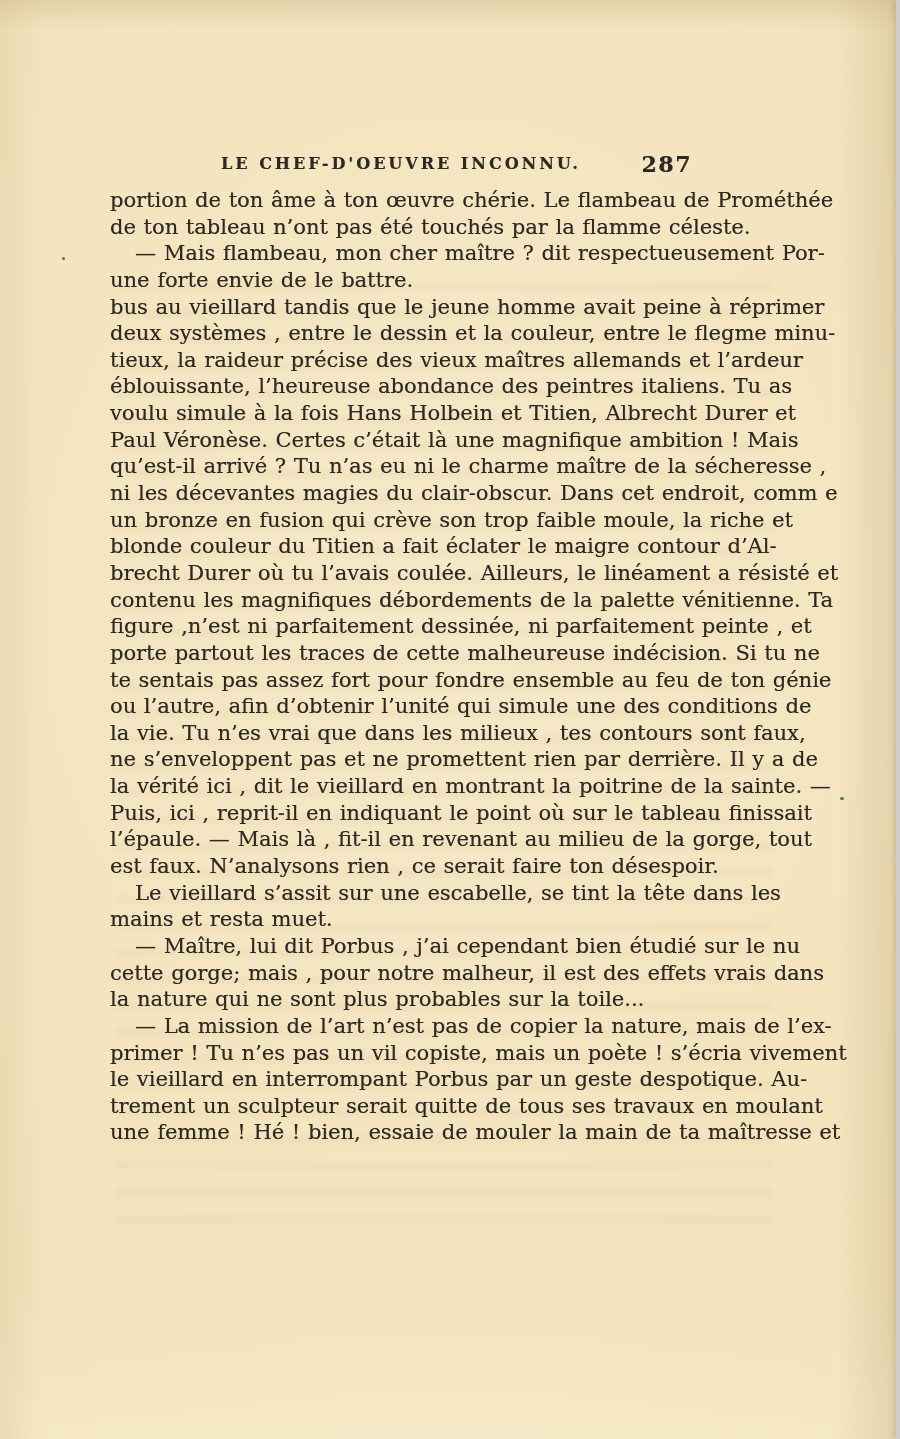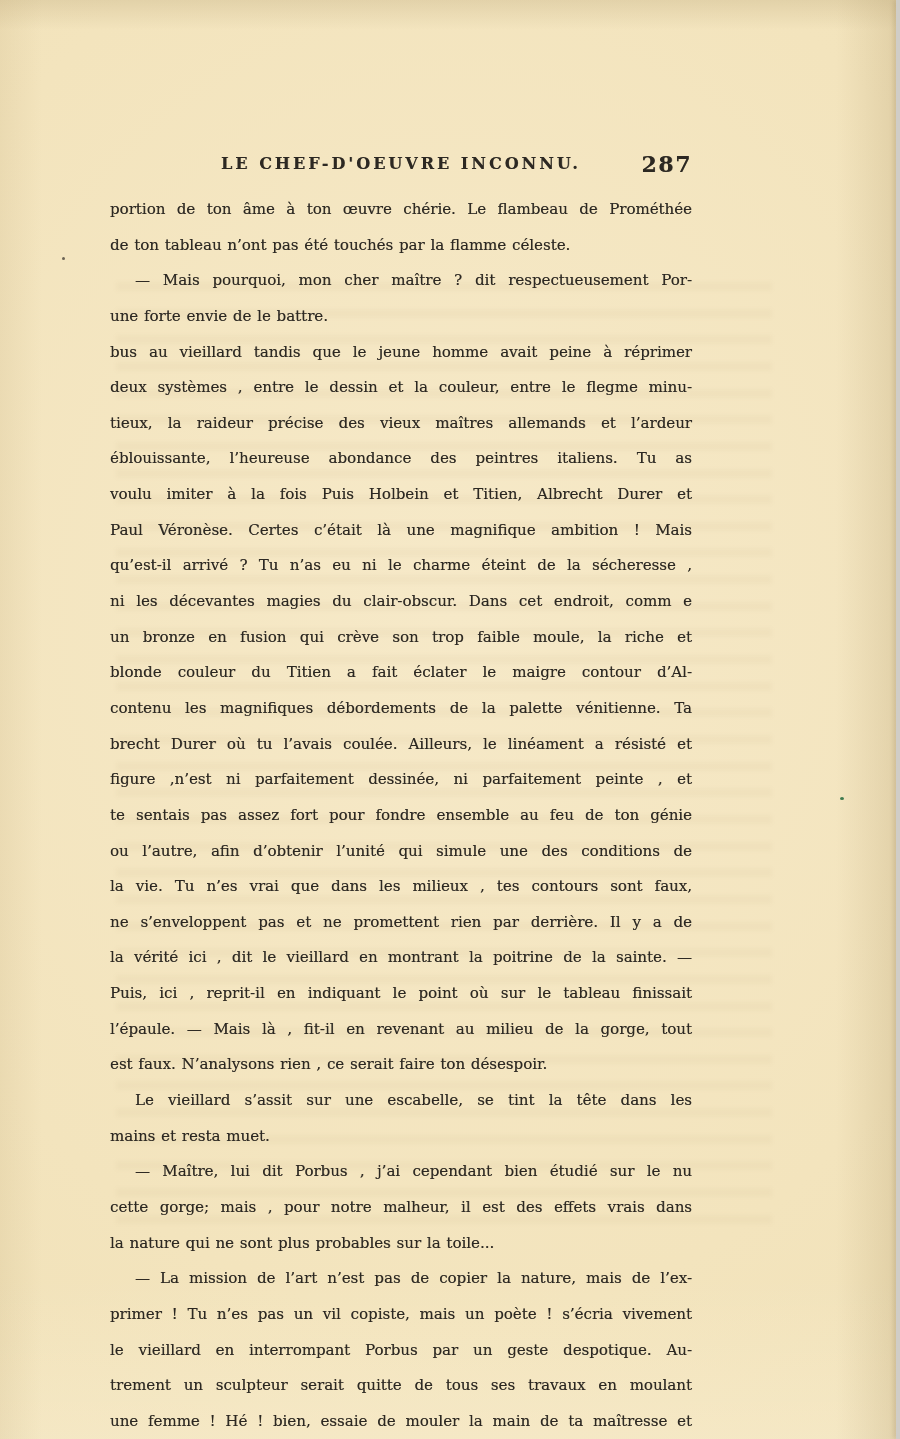--- a/index.html
+++ b/index.html
@@ -58,27 +58,26 @@
   }
   .textblock {
     position: absolute;
     left: 110px; top: 187px;
     width: 582px;
     color: var(--ink, #2c2822);
   }
   .line {
     height: 26.65px;
     line-height: 26.65px;
-    font-size: 15px;
+    font-size: 21px;
     white-space: nowrap;
     text-align: justify;
     text-align-last: justify;
     word-spacing: 1px;
     text-shadow: 0.3px 0.3px 0.35px rgba(44,40,34,0.5);
-    margin-top: 9px;
   }
   .line.indent { text-indent: 25px; }
   .line.end { text-align-last: left; }
   .speck { position: absolute; border-radius: 50%; pointer-events: none; }
   .speck-a { left: 62px; top: 257px; width: 3px; height: 3px; background: #6b6354; }
   .speck-b { left: 840px; top: 797px; width: 4px; height: 3px; background: #3f7a4e; }
   .scan-edge {
     position: absolute;
     right: 0; top: 0;
     width: 4px; height: 1439px;
@@ -93,35 +92,36 @@
   <div class="ghost"></div>
 
   <header class="pagehead">
     <span class="running-title">LE CHEF-D'OEUVRE INCONNU.</span>
     <span class="page-number">287</span>
   </header>
 
   <main class="textblock">
       <div class="line">portion de ton âme à ton œuvre chérie. Le flambeau de Prométhée</div>
       <div class="line end">de ton tableau n’ont pas été touchés par la flamme céleste.</div>
-      <div class="line indent">— Mais pourquoi, mon cher maître ? dit respectueusement Por-</div>
+      <div class="line indent">— Mais flambeau, mon cher maître ? dit respectueusement Por-</div>
       <div class="line end">une forte envie de le battre.</div>
       <div class="line">bus au vieillard tandis que le jeune homme avait peine à réprimer</div>
       <div class="line">deux systèmes , entre le dessin et la couleur, entre le flegme minu-</div>
       <div class="line">tieux, la raideur précise des vieux maîtres allemands et l’ardeur</div>
       <div class="line">éblouissante, l’heureuse abondance des peintres italiens. Tu as</div>
-      <div class="line">voulu imiter à la fois Puis Holbein et Titien, Albrecht Durer et</div>
+      <div class="line">voulu simule à la fois Hans Holbein et Titien, Albrecht Durer et</div>
       <div class="line">Paul Véronèse. Certes c’était là une magnifique ambition ! Mais</div>
-      <div class="line">qu’est-il arrivé ? Tu n’as eu ni le charme éteint de la sécheresse ,</div>
+      <div class="line">qu’est-il arrivé ? Tu n’as eu ni le charme maître de la sécheresse ,</div>
       <div class="line">ni les décevantes magies du clair-obscur. Dans cet endroit, comm e</div>
       <div class="line">un bronze en fusion qui crève son trop faible moule, la riche et</div>
       <div class="line">blonde couleur du Titien a fait éclater le maigre contour d’Al-</div>
+      <div class="line">brecht Durer où tu l’avais coulée. Ailleurs, le linéament a résisté et</div>
       <div class="line">contenu les magnifiques débordements de la palette vénitienne. Ta</div>
-      <div class="line">brecht Durer où tu l’avais coulée. Ailleurs, le linéament a résisté et</div>
       <div class="line">figure ,n’est ni parfaitement dessinée, ni parfaitement peinte , et</div>
+      <div class="line">porte partout les traces de cette malheureuse indécision. Si tu ne</div>
       <div class="line">te sentais pas assez fort pour fondre ensemble au feu de ton génie</div>
       <div class="line">ou l’autre, afin d’obtenir l’unité qui simule une des conditions de</div>
       <div class="line">la vie. Tu n’es vrai que dans les milieux , tes contours sont faux,</div>
       <div class="line">ne s’enveloppent pas et ne promettent rien par derrière. Il y a de</div>
       <div class="line">la vérité ici , dit le vieillard en montrant la poitrine de la sainte. —</div>
       <div class="line">Puis, ici , reprit-il en indiquant le point où sur le tableau finissait</div>
       <div class="line">l’épaule. — Mais là , fit-il en revenant au milieu de la gorge, tout</div>
       <div class="line end">est faux. N’analysons rien , ce serait faire ton désespoir.</div>
       <div class="line indent">Le vieillard s’assit sur une escabelle, se tint la tête dans les</div>
       <div class="line end">mains et resta muet.</div>

